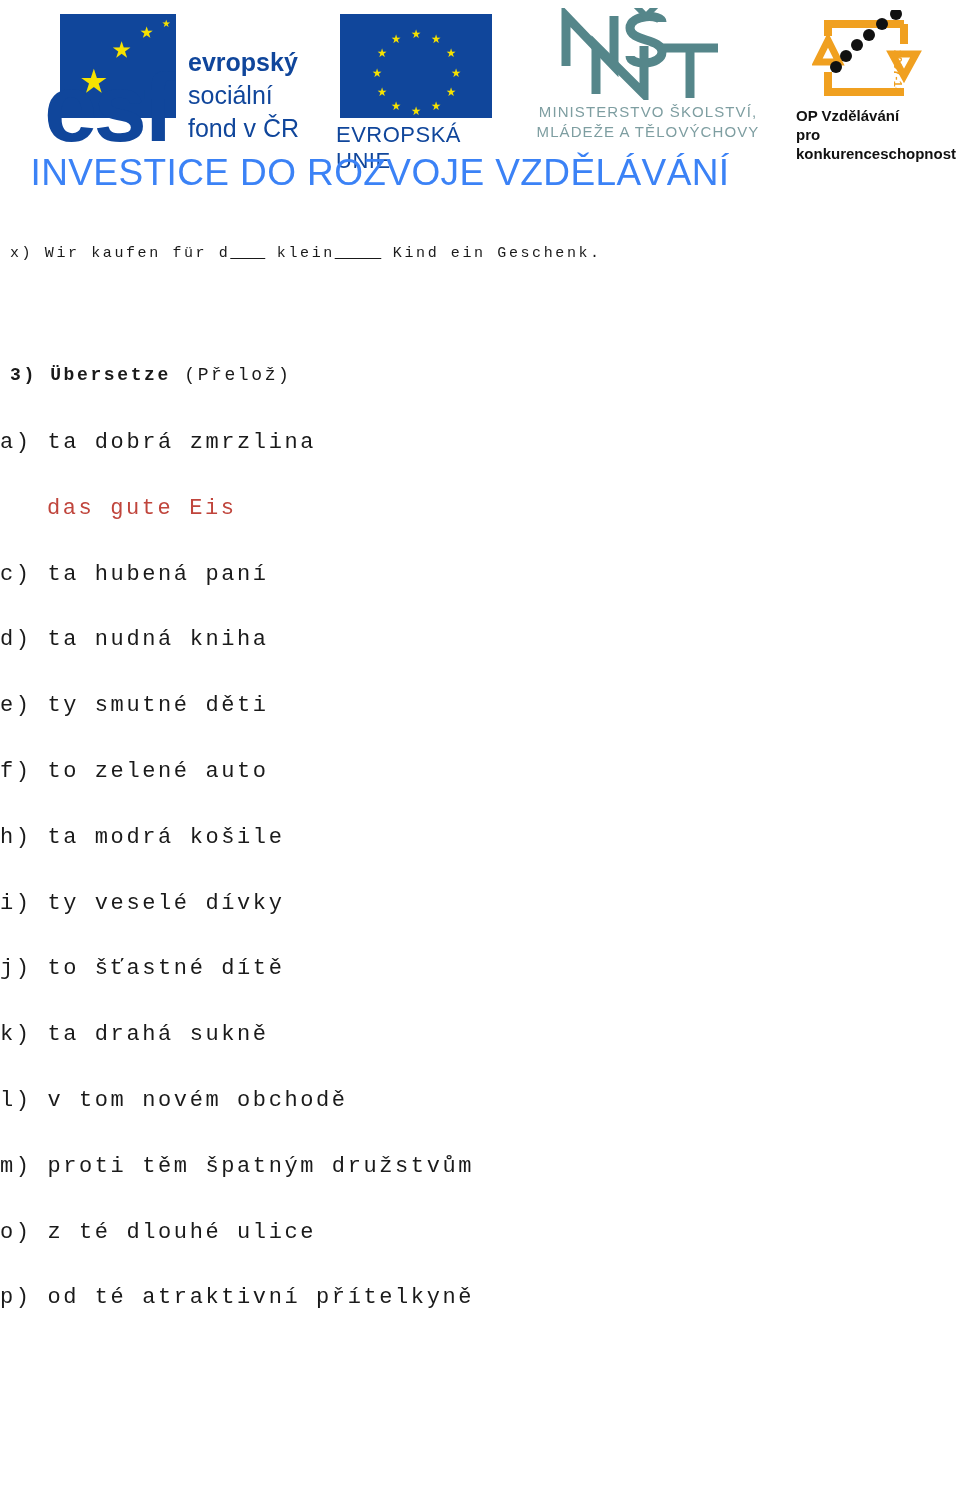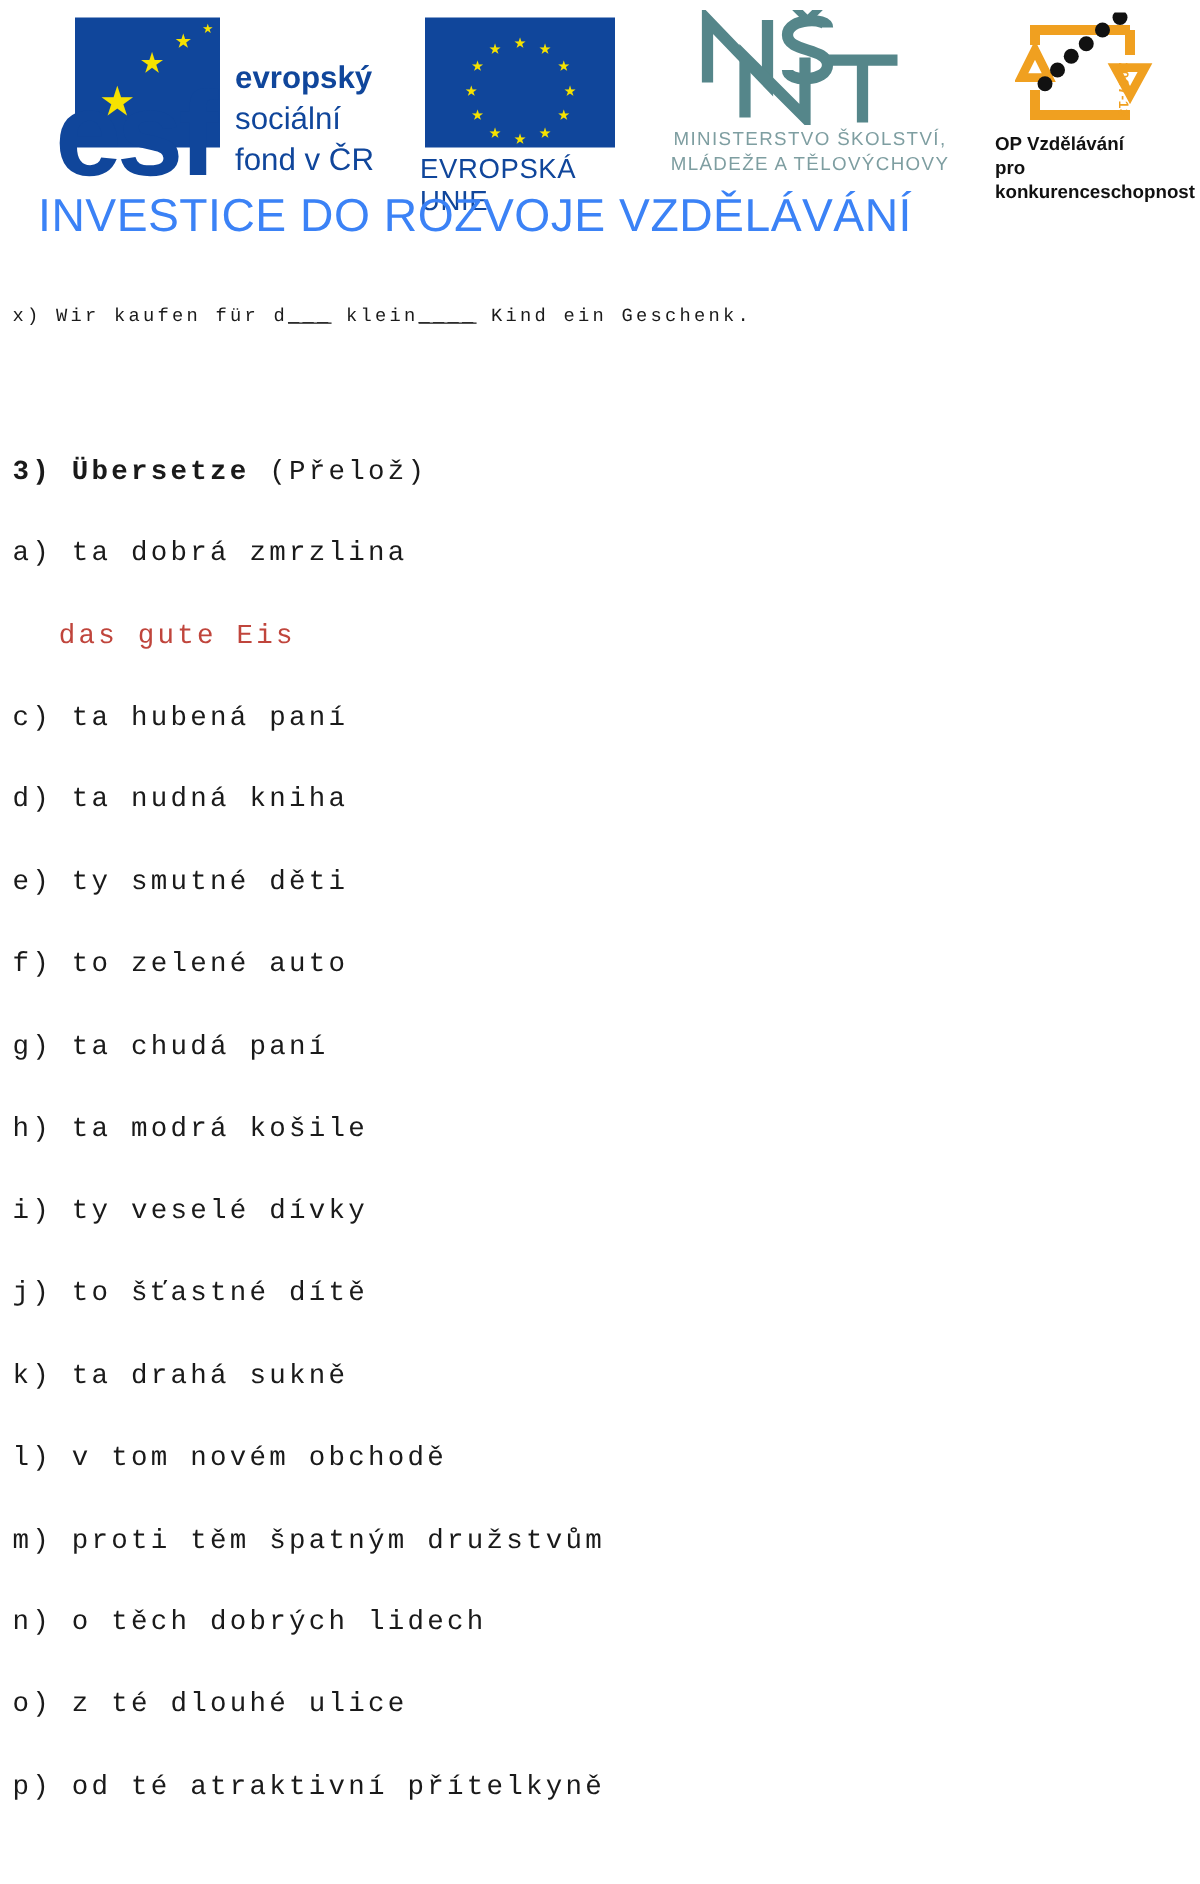--- a/index.html
+++ b/index.html
@@ -210,39 +210,38 @@
     letter-spacing: 2.6px;
     white-space: pre;
   }
   .u-blank {
     text-decoration: underline;
   }
   .heading {
     position: absolute;
     left: 10px;
     top: 160px;
-    font-size: 22px;
+    font-size: 18px;
     letter-spacing: 2.6px;
     white-space: pre;
   }
   .heading .bold { font-weight: bold; }
 
   .items {
     position: absolute;
     left: 0;
     top: 225px;
     width: 960px;
   }
   .item {
     position: relative;
     height: 65.8px;
     font-size: 22px;
     letter-spacing: 2.6px;
     white-space: pre;
-    padding-left: 10px;
     box-sizing: border-box;
   }
   .item.has-answer { height: 131.6px; }
   .answer {
     position: absolute;
     left: 47px;
     top: 66px;
     color: #c0453c;
     font-size: 22px;
     letter-spacing: 2.6px;
@@ -344,25 +343,23 @@
   <div class="line-x"><span>x)</span><span> Wir kaufen für d</span><span class="u-blank">___</span><span> klein</span><span class="u-blank">____</span><span> Kind ein Geschenk.</span></div>
 
   <div class="heading"><span class="bold">3)</span><span class="bold"> </span><span class="bold">Übersetze</span><span> </span><span>(Přelož)</span></div>
 
   <div class="items">
       <div class="item has-answer"><span>a)</span><span> ta dobrá zmrzlina</span><div class="answer">das gute Eis</div></div>
       <div class="item"><span>c)</span><span> ta hubená paní</span></div>
       <div class="item"><span>d)</span><span> ta nudná kniha</span></div>
       <div class="item"><span>e)</span><span> ty smutné děti</span></div>
       <div class="item"><span>f)</span><span> to zelené auto</span></div>
-      <div class="item"><span>g)</span><span> ta chudá paní</span></div>
       <div class="item"><span>h)</span><span> ta modrá košile</span></div>
       <div class="item"><span>i)</span><span> ty veselé dívky</span></div>
       <div class="item"><span>j)</span><span> to šťastné dítě</span></div>
       <div class="item"><span>k)</span><span> ta drahá sukně</span></div>
       <div class="item"><span>l)</span><span> v tom novém obchodě</span></div>
       <div class="item"><span>m)</span><span> proti těm špatným družstvům</span></div>
-      <div class="item"><span>n)</span><span> o těch dobrých lidech</span></div>
       <div class="item"><span>o)</span><span> z té dlouhé ulice</span></div>
       <div class="item"><span>p)</span><span> od té atraktivní přítelkyně</span></div>
     </div>
 
 </div>
 
 </body></html>

